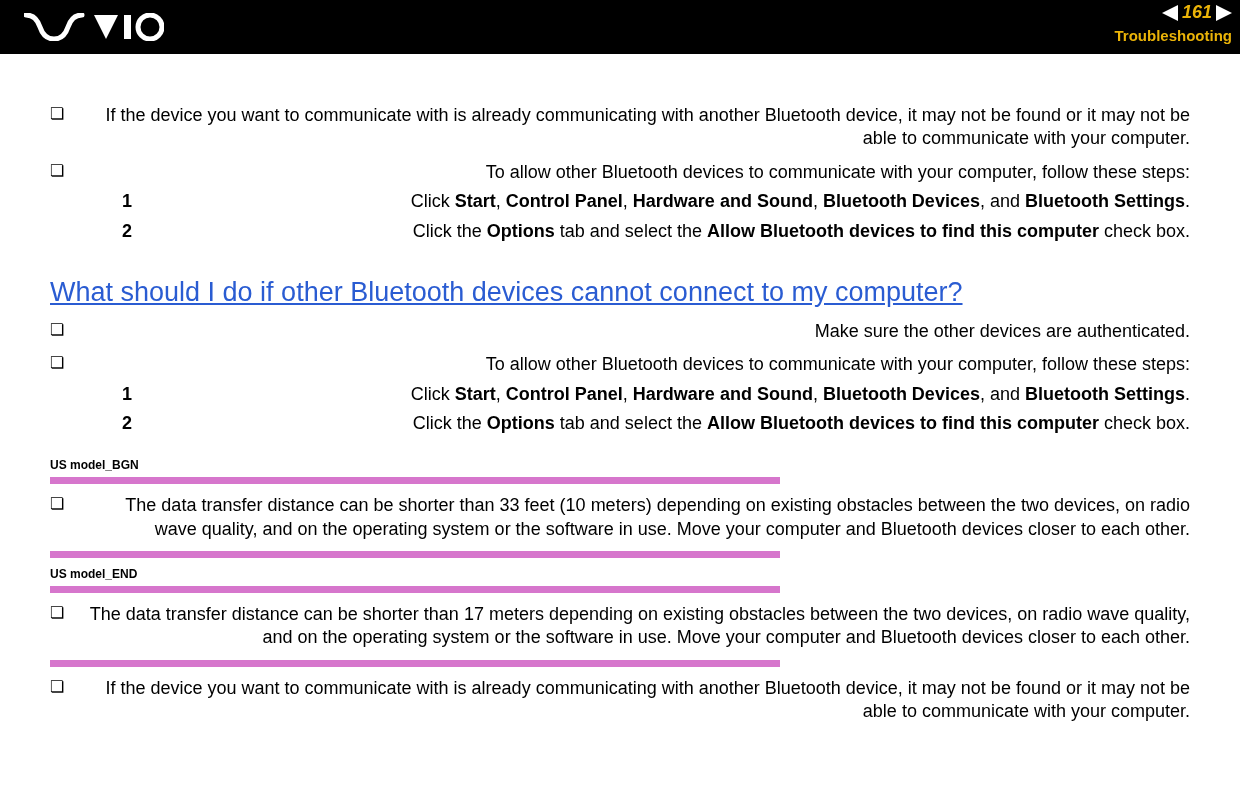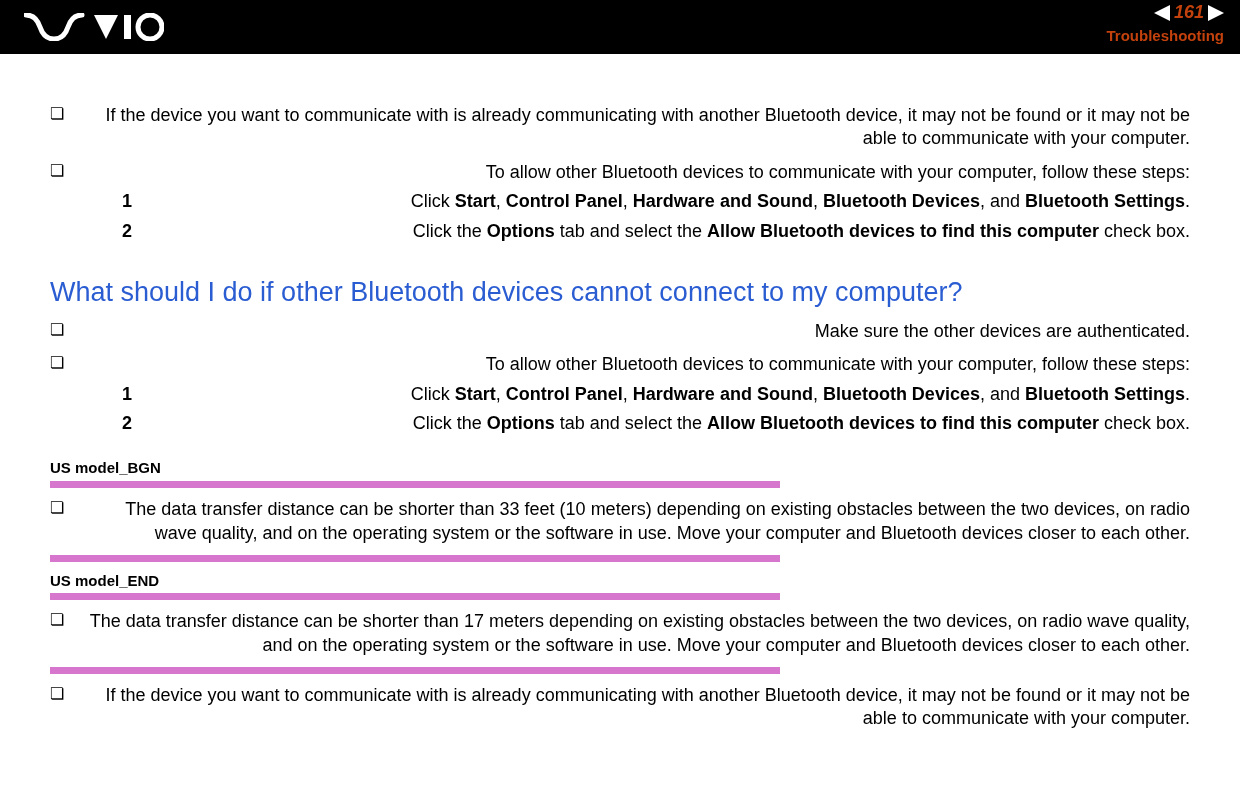--- a/index.html
+++ b/index.html
@@ -19,24 +19,24 @@
     align-items: center;
   }
   .logo {
     margin-left: 24px;
   }
   .logo svg {
     display: block;
   }
   .header-right {
     position: absolute;
-    right: 16px;
+    right: 8px;
     top: 2px;
     text-align: left;
-    color: #c2410c;
+    color: #eab308;
   }
   .page-nav {
     display: flex;
     align-items: center;
     justify-content: flex-end;
     gap: 4px;
   }
   .nav-arrow-left {
     width: 0; height: 0;
     border-top: 8px solid transparent;
@@ -87,24 +87,25 @@
     flex: 0 0 26px;
     font-weight: bold;
   }
   .num-body { flex: 1; }
   .bold { font-weight: bold; }
   .heading {
     color: #2a5cd2;
     font-size: 27px;
     font-weight: normal;
     margin: 20px 0 10px 0;
+    text-decoration: underline;
   }
   .model-tag {
     font-weight: bold;
-    font-size: 15px;
+    font-size: 12px;
     margin-top: 10px;
     margin-bottom: 4px;
   }
   .model-tag-line { line-height: 1.15; }
   .pink-bar {
     height: 7px;
     width: 730px;
     background: #d676cc;
     margin: 4px 0 10px 0;
   }

